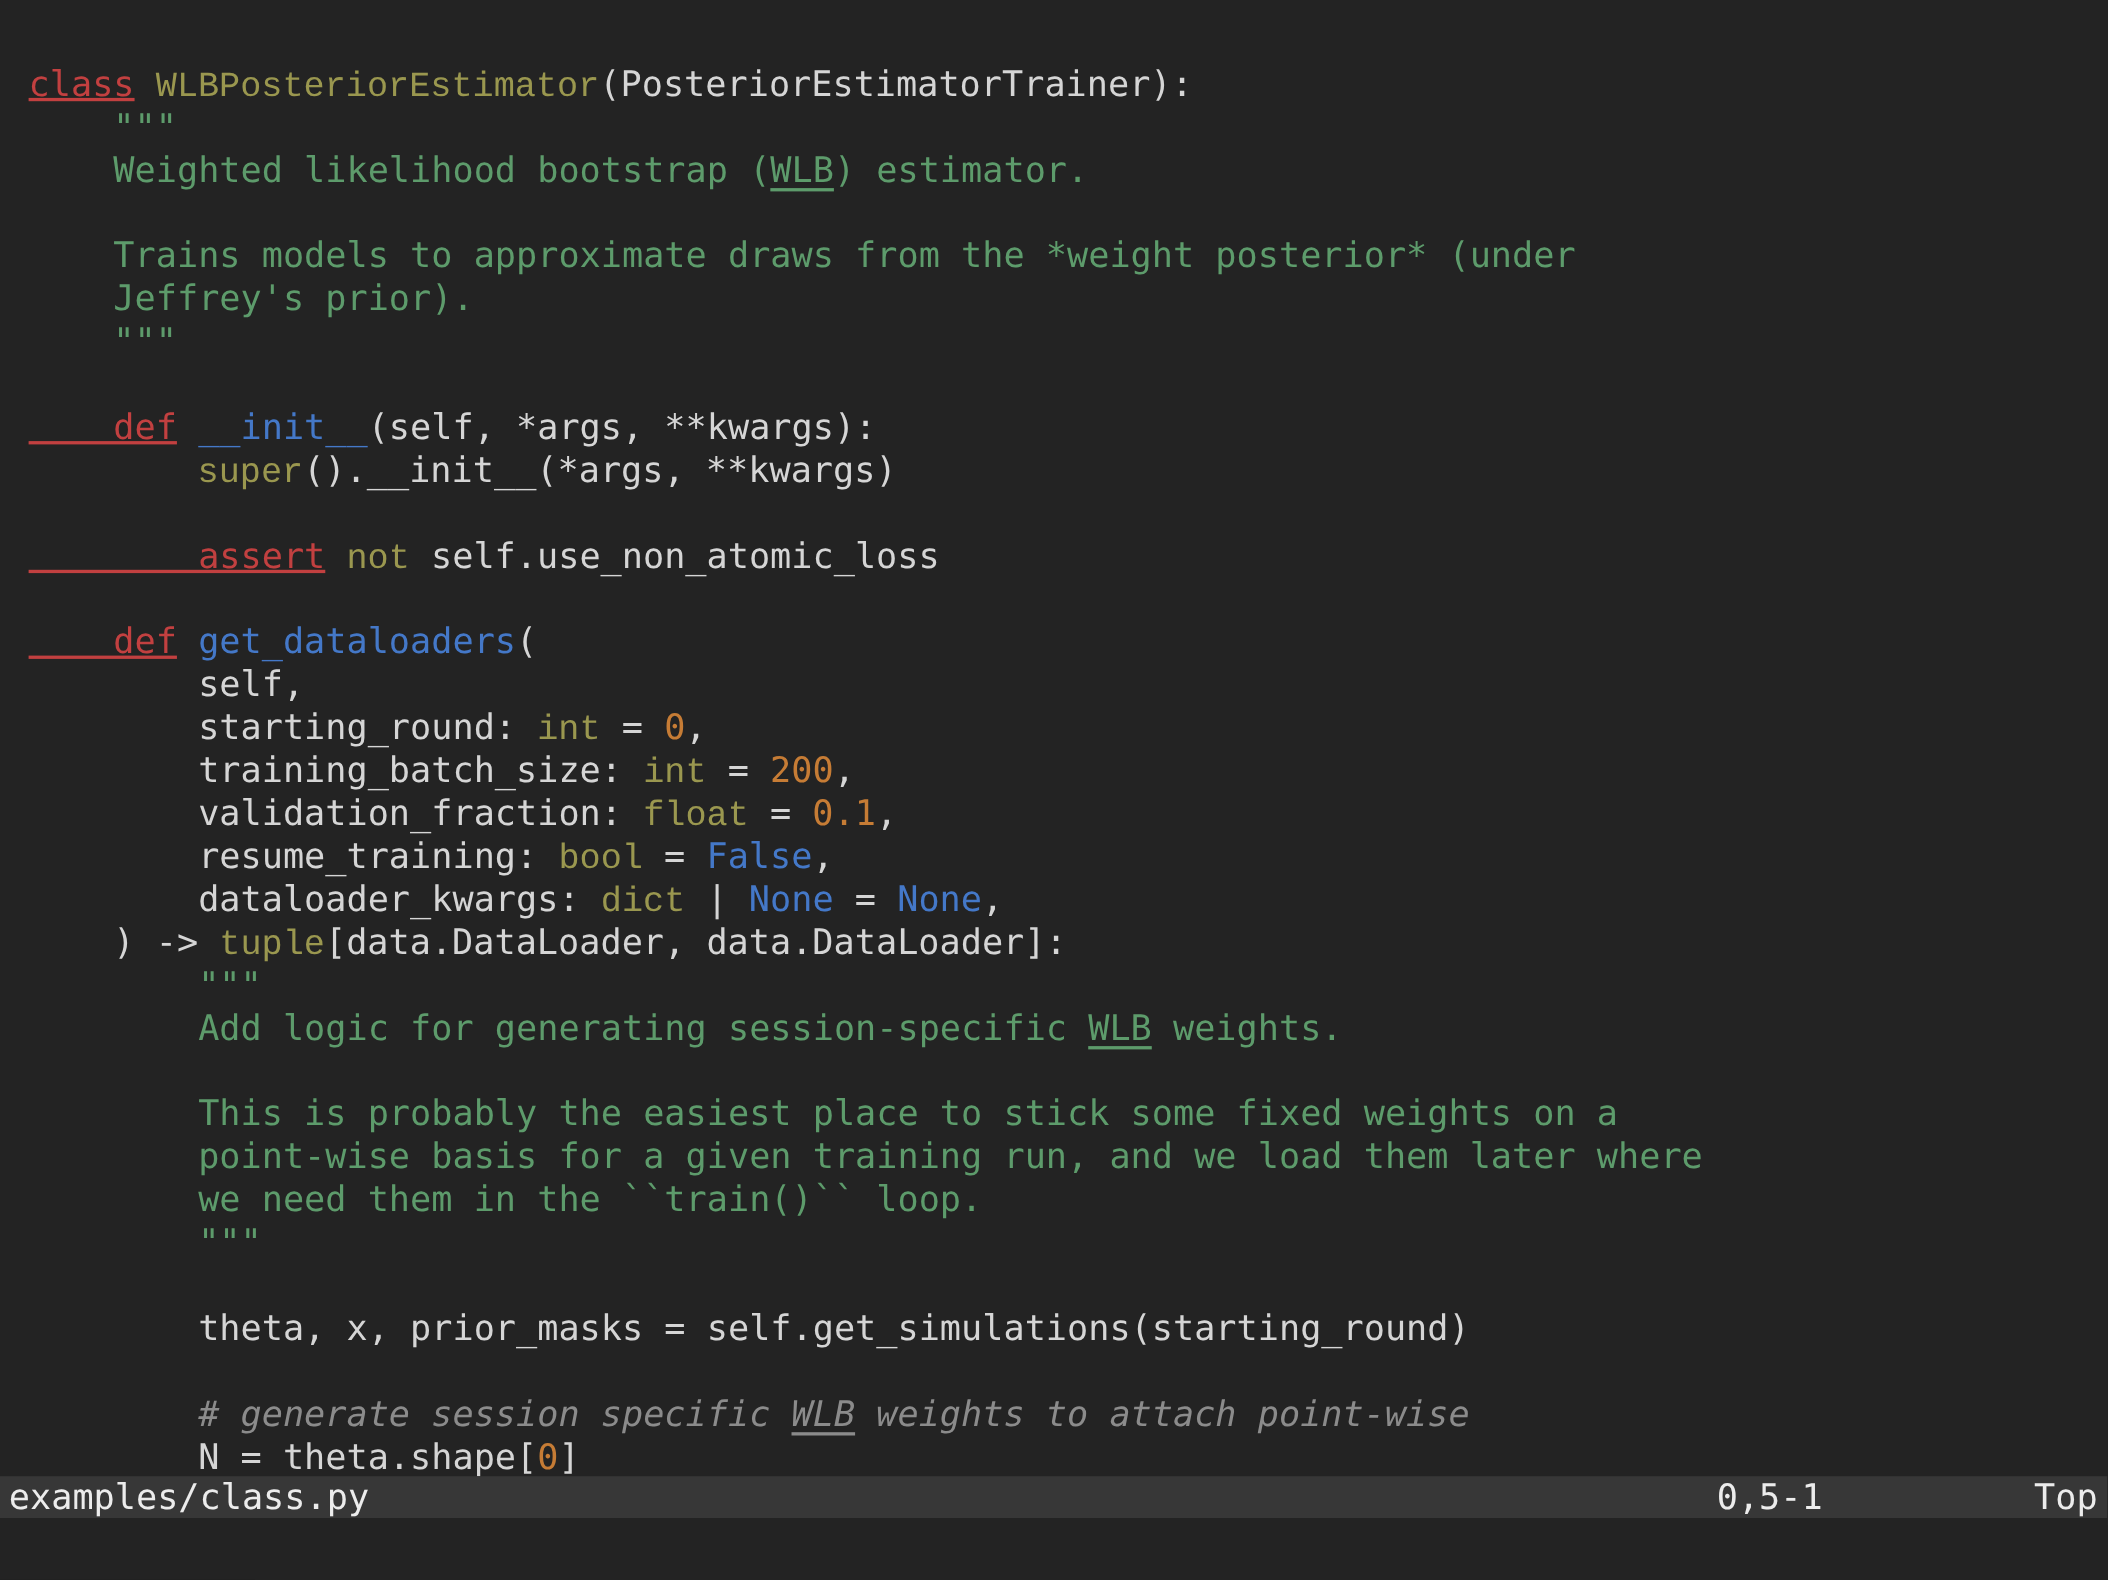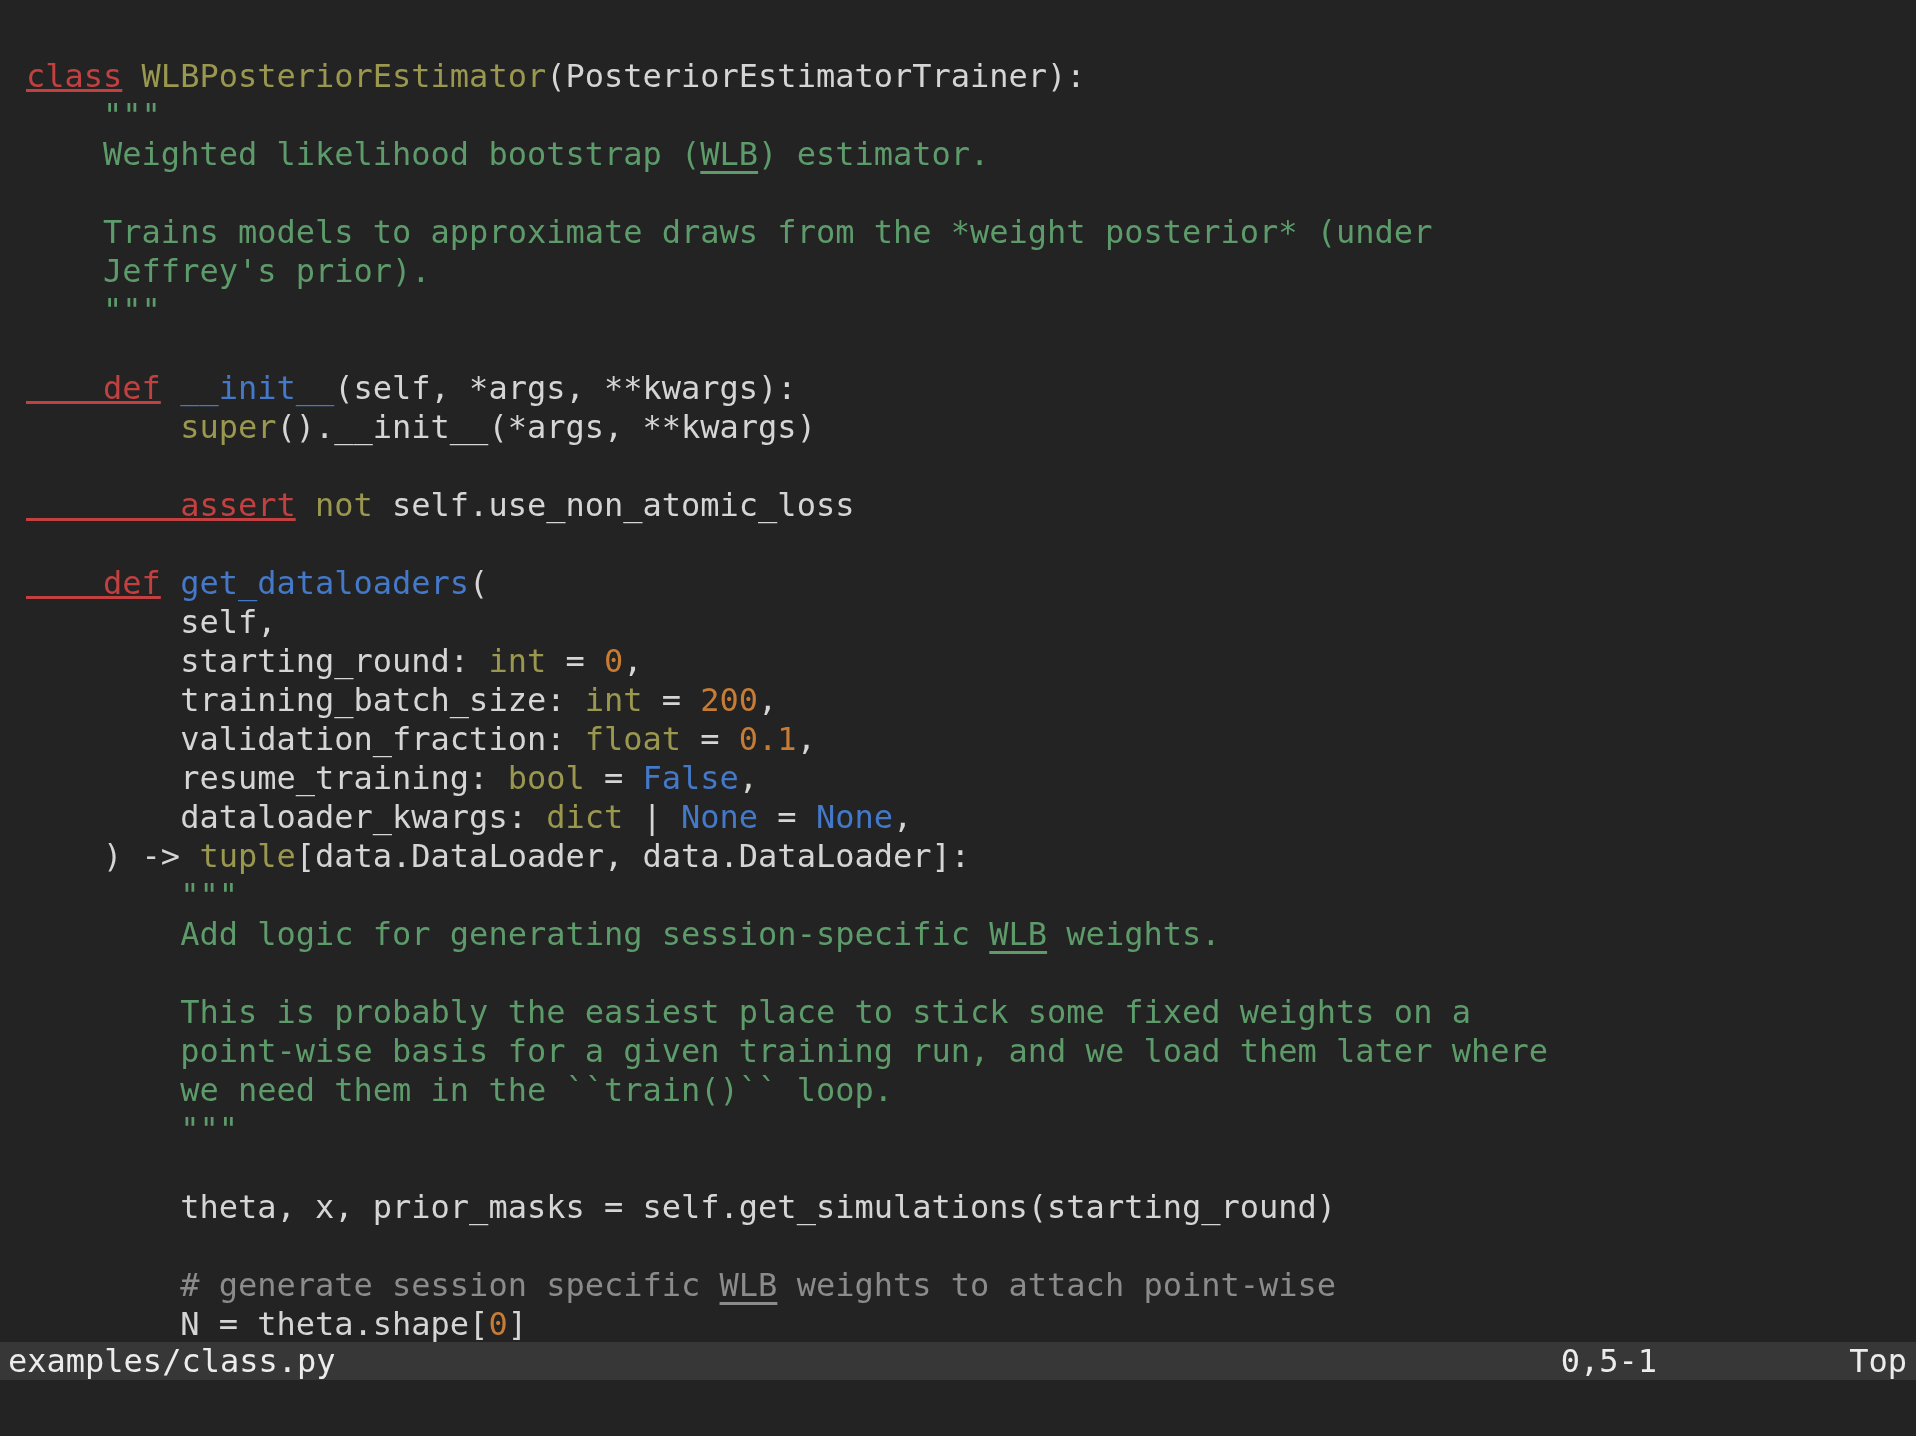--- a/index.html
+++ b/index.html
@@ -11,25 +11,25 @@
   .screen{position:absolute;inset:0;}
   .code{
     position:absolute;left:26px;top:57px;margin:0;
     font-family:"DejaVu Sans Mono",monospace;
     font-size:32px;line-height:39px;
     color:var(--foreground,#d5d5d5);
     white-space:pre;
   }
   .line{height:39px;white-space:pre;}
   .tok-kw{color:var(--keyword,#c24040);text-decoration:underline;}
-  .tok-ty{color:var(--builtin,#9a974f);}
+  .tok-ty{color:var(--builtin,#9a974f);font-family:Liberation Mono, monospace;}
   .tok-fn{color:var(--function-name,#4478c8);}
   .tok-num{color:var(--number,#c67c35);}
   .tok-doc{color:var(--docstring,#5d9b6b);}
-  .tok-com{color:var(--comment,#8b8b8b);}
+  .tok-com{color:var(--comment,#8b8b8b);font-style:italic;}
   .tok-pl{color:var(--foreground,#d5d5d5);}
   .u{text-decoration:underline;text-decoration-thickness:3px;text-underline-offset:6px;}
   .statusbar{
     position:absolute;left:0;top:1342px;width:1916px;height:53px;
     background:var(--statusbar-bg,#373737);
     color:var(--statusbar-fg,#ececec);
     font-size:32px;line-height:38px;white-space:pre;
   }
   .statusbar .fname{position:absolute;left:8px;top:0;}
   .statusbar .ruler{position:absolute;right:259px;top:0;}

